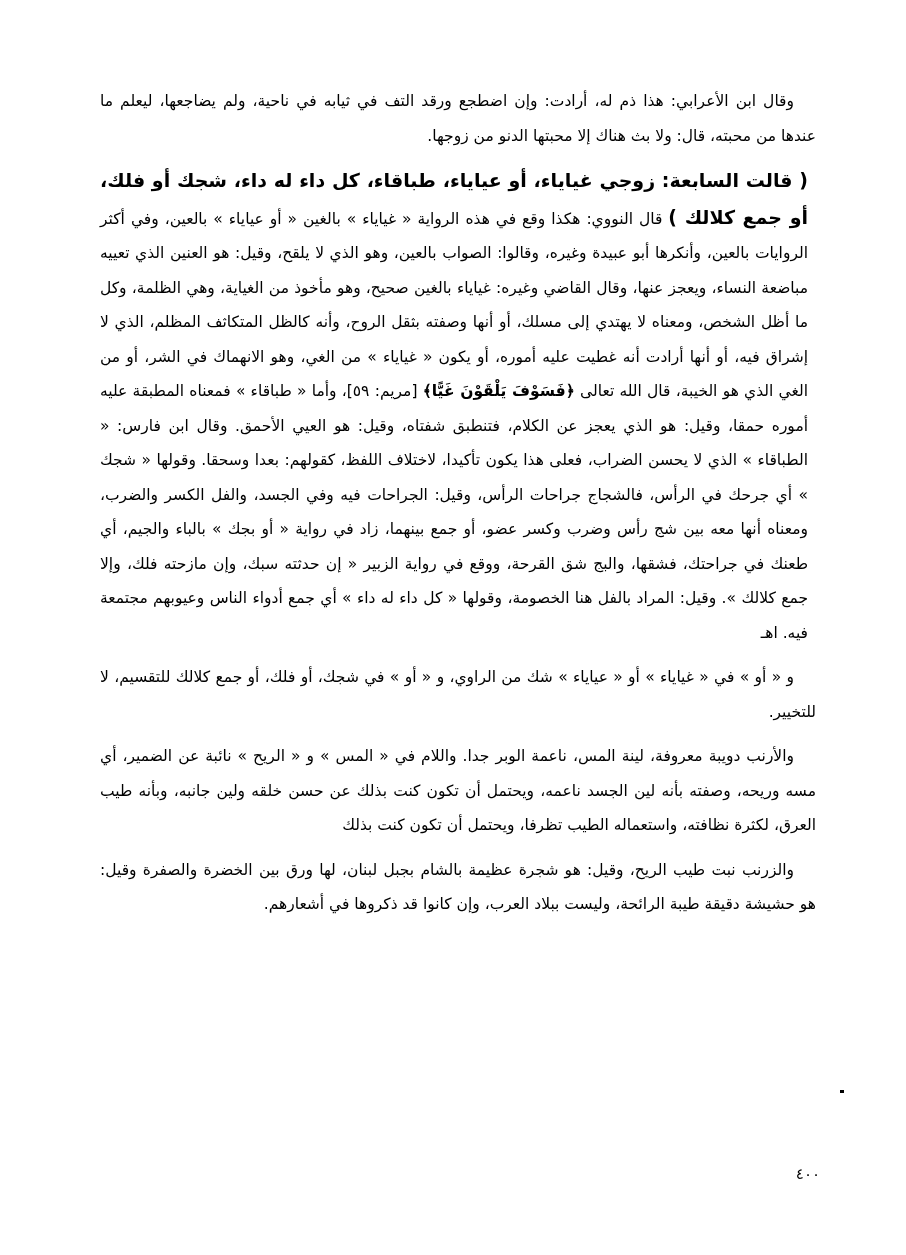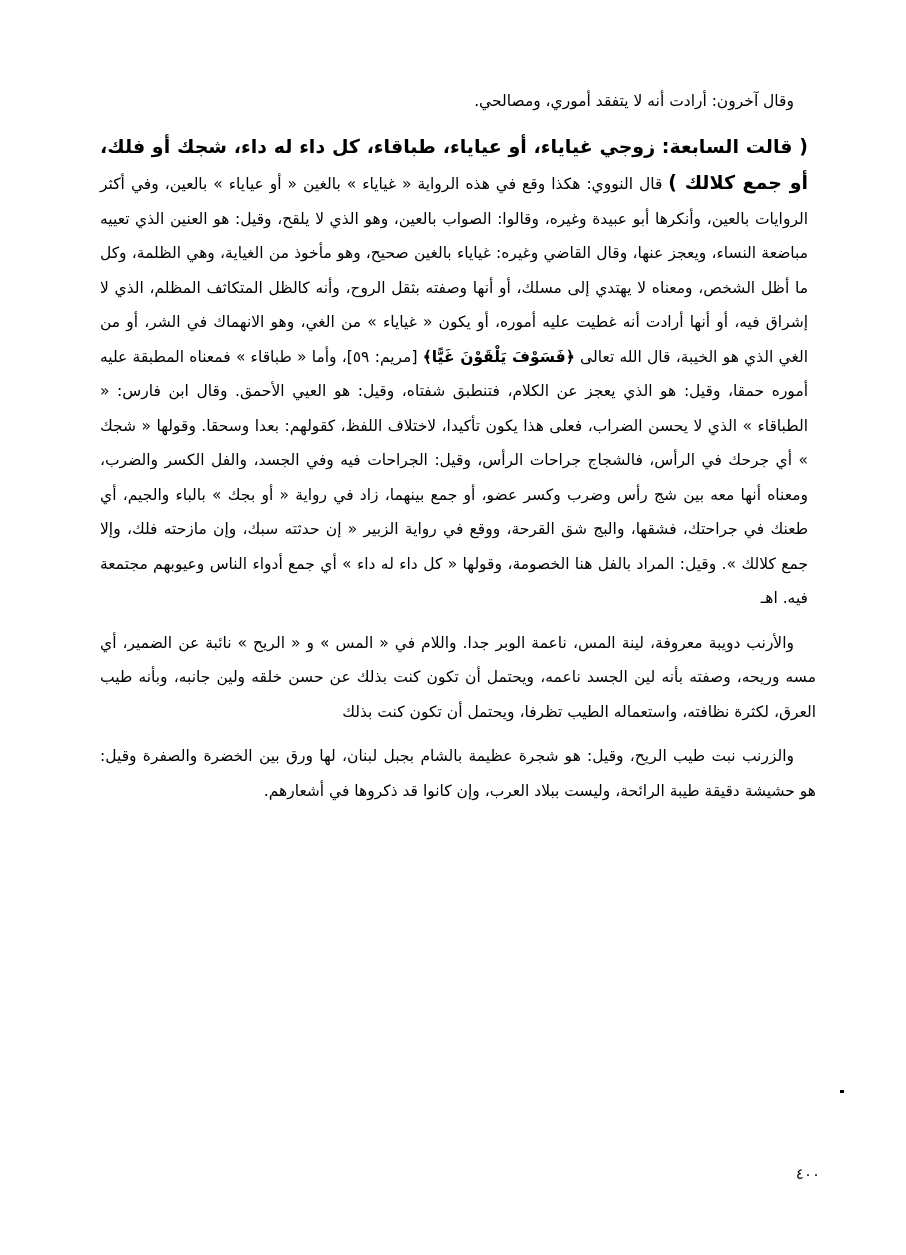--- a/index.html
+++ b/index.html
@@ -59,31 +59,32 @@
       width: 4px;
       height: 3px;
       background: #000;
     }
   </style>
 </head>
 <body>
 
 <div class="page">
 
+  <p class="para">وقال ابن الأعرابي: هذا ذم له، أرادت: وإن اضطجع ورقد التف في ثيابه في ناحية، ولم يضاجعها، ليعلم ما عندها من محبته، قال: ولا بث هناك إلا محبتها الدنو من زوجها.</p>
 
-  <p class="para">وقال آخرون: أرادت أنه لا يتفقد أموري، ومصالحي.</p>
 
 
   <p class="para-heading">
     <span class="heading">( قالت السابعة: زوجي غياياء، أو عياياء، طباقاء، كل داء له داء، شجك أو فلك، أو جمع كلالك )</span>
     <span>قال النووي: هكذا وقع في هذه الرواية « غياياء » بالغين « أو عياياء » بالعين، وفي أكثر الروايات بالعين، وأنكرها أبو عبيدة وغيره، وقالوا: الصواب بالعين، وهو الذي لا يلقح، وقيل: هو العنين الذي تعييه مباضعة النساء، ويعجز عنها، وقال القاضي وغيره: غياياء بالغين صحيح، وهو مأخوذ من الغياية، وهي الظلمة، وكل ما أظل الشخص، ومعناه لا يهتدي إلى مسلك، أو أنها وصفته بثقل الروح، وأنه كالظل المتكاثف المظلم، الذي لا إشراق فيه، أو أنها أرادت أنه غطيت عليه أموره، أو يكون « غياياء » من الغي، وهو الانهماك في الشر، أو من الغي الذي هو الخيبة، قال الله تعالى</span>
     <span class="quran">﴿فَسَوْفَ يَلْقَوْنَ غَيًّا﴾</span>
     <span>[مريم: ٥٩]، وأما « طباقاء » فمعناه المطبقة عليه أموره حمقا، وقيل: هو الذي يعجز عن الكلام، فتنطبق شفتاه، وقيل: هو العيي الأحمق. وقال ابن فارس: « الطباقاء » الذي لا يحسن الضراب، فعلى هذا يكون تأكيدا، لاختلاف اللفظ، كقولهم: بعدا وسحقا. وقولها « شجك » أي جرحك في الرأس، فالشجاج جراحات الرأس، وقيل: الجراحات فيه وفي الجسد، والفل الكسر والضرب، ومعناه أنها معه بين شج رأس وضرب وكسر عضو، أو جمع بينهما، زاد في رواية « أو بجك » بالباء والجيم، أي طعنك في جراحتك، فشقها، والبج شق القرحة، ووقع في رواية الزبير « إن حدثته سبك، وإن مازحته فلك، وإلا جمع كلالك ». وقيل: المراد بالفل هنا الخصومة، وقولها « كل داء له داء » أي جمع أدواء الناس وعيوبهم مجتمعة فيه. اهـ</span>
   </p>
 
+  <p class="para">و « أو » في « غياياء » أو « عياياء » شك من الراوي، و « أو » في شجك، أو فلك، أو جمع كلالك للتقسيم، لا للتخيير.</p>
 
 
   <p class="para">والأرنب دويبة معروفة، لينة المس، ناعمة الوبر جدا. واللام في « المس » و « الريح » نائبة عن الضمير، أي مسه وريحه، وصفته بأنه لين الجسد ناعمه، ويحتمل أن تكون كنت بذلك عن حسن خلقه ولين جانبه، وبأنه طيب العرق، لكثرة نظافته، واستعماله الطيب تظرفا، ويحتمل أن تكون كنت بذلك</p>
 
   <p class="para">والزرنب نبت طيب الريح، وقيل: هو شجرة عظيمة بالشام بجبل لبنان، لها ورق بين الخضرة والصفرة وقيل: هو حشيشة دقيقة طيبة الرائحة، وليست ببلاد العرب، وإن كانوا قد ذكروها في أشعارهم.</p>
 
 </div>
 
 <div class="margin-dot"></div>
 

